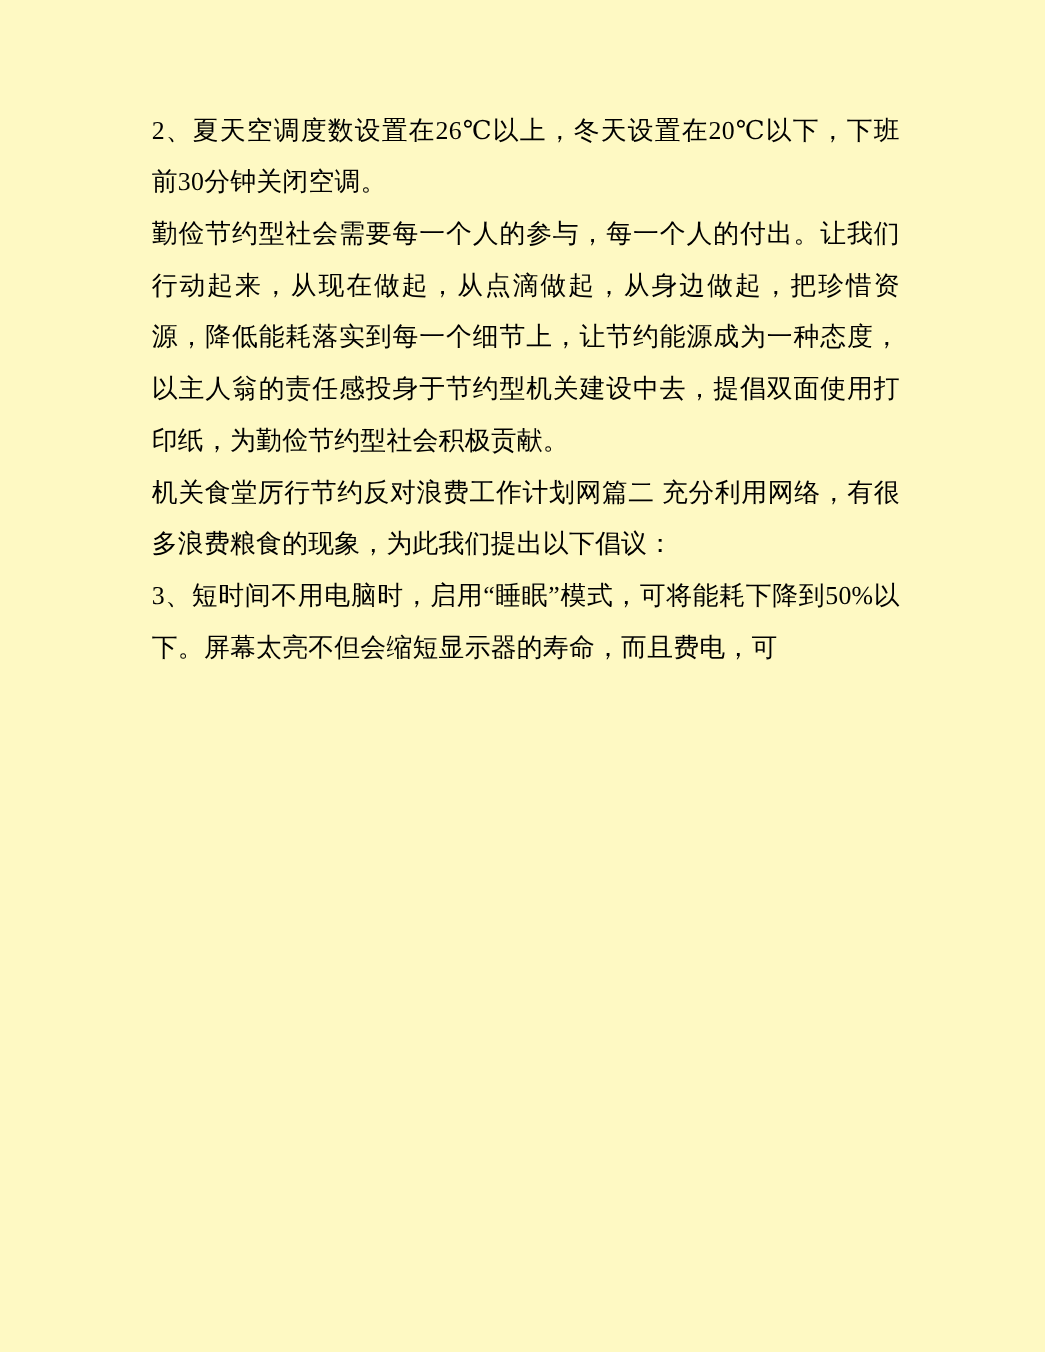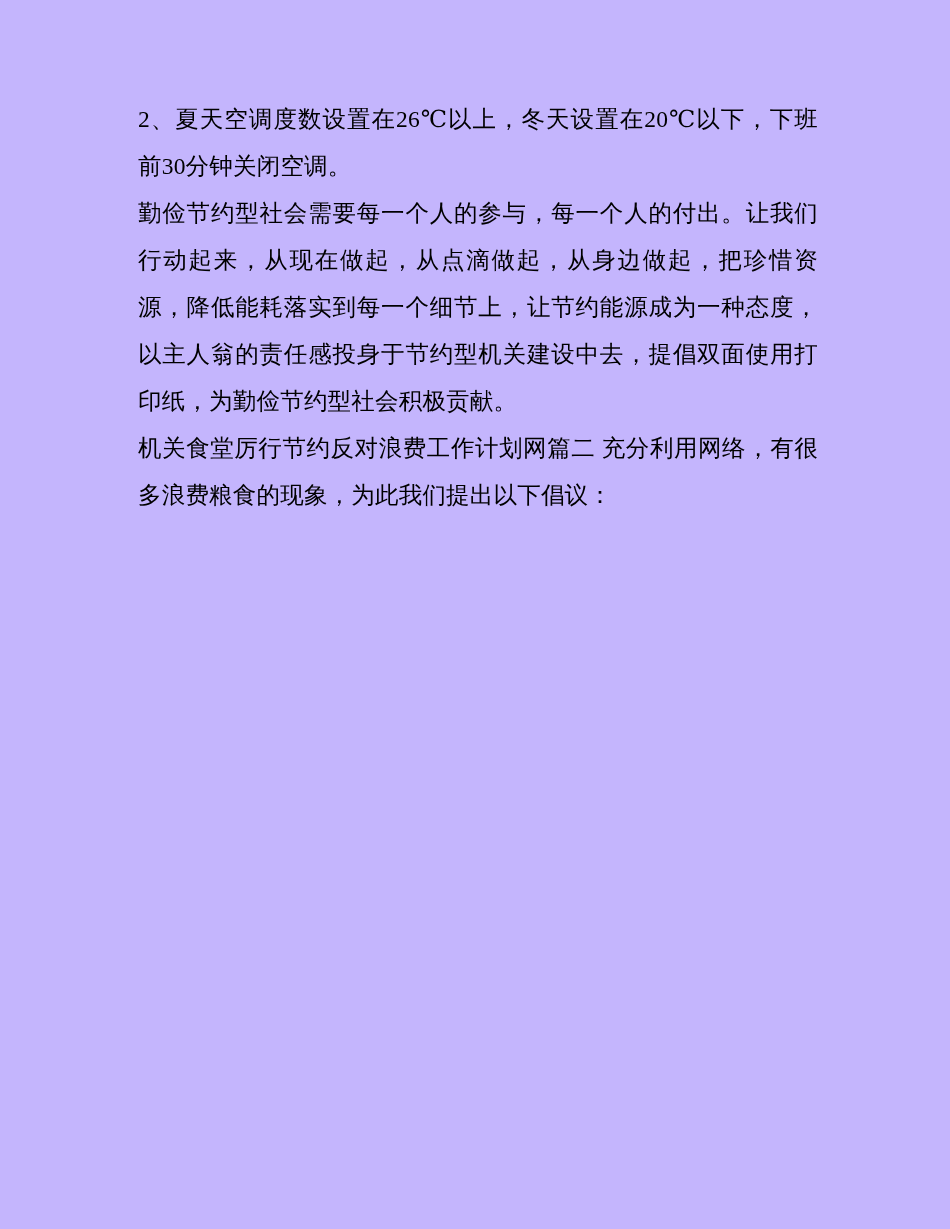--- a/index.html
+++ b/index.html
@@ -12,21 +12,21 @@
     height: 1229px;
     font-family: "Liberation Serif", "DejaVu Serif", serif;
     color: #000000;
     overflow: hidden;
   }
   .page {
     width: 950px;
     height: 1229px;
     box-sizing: border-box;
     padding: 96px 118px 40px 138px;
-    background: #c4b5fd;
+    background: #fef9c3;
   }
   .doc-body {
     width: 680px;
   }
   .para {
     font-size: 23.5px;
     line-height: 47px;
     text-align: justify;
     text-justify: inter-ideograph;
     margin: 0;
@@ -35,14 +35,15 @@
   }
 </style>
 </head>
 <body>
 
 <div class="page">
   <div class="doc-body">
     <p class="para">2、夏天空调度数设置在26℃以上，冬天设置在20℃以下，下班前30分钟关闭空调。</p>
     <p class="para">勤俭节约型社会需要每一个人的参与，每一个人的付出。让我们行动起来，从现在做起，从点滴做起，从身边做起，把珍惜资源，降低能耗落实到每一个细节上，让节约能源成为一种态度，以主人翁的责任感投身于节约型机关建设中去，提倡双面使用打印纸，为勤俭节约型社会积极贡献。</p>
     <p class="para">机关食堂厉行节约反对浪费工作计划网篇二 充分利用网络，有很多浪费粮食的现象，为此我们提出以下倡议：</p>
+    <p class="para">3、短时间不用电脑时，启用“睡眠”模式，可将能耗下降到50%以下。屏幕太亮不但会缩短显示器的寿命，而且费电，可</p>
   </div>
 </div>
 
 </body></html>

